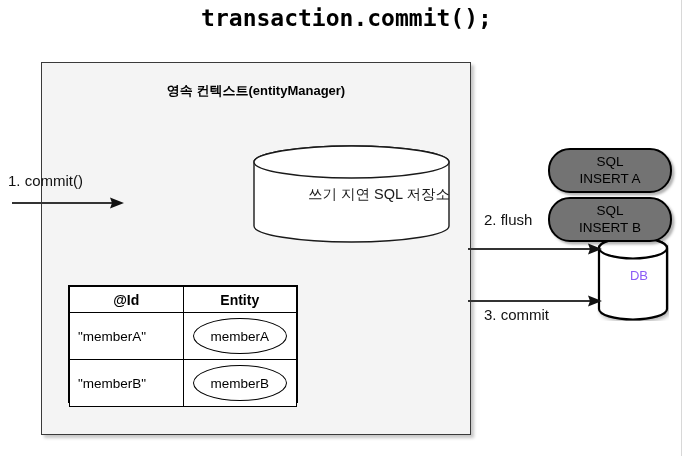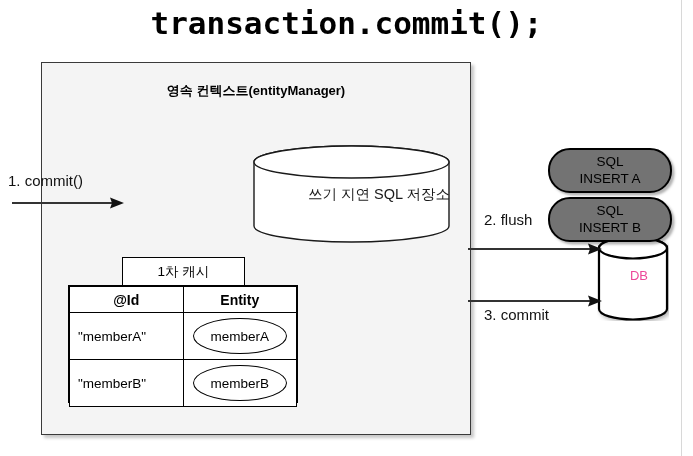--- a/index.html
+++ b/index.html
@@ -21,21 +21,21 @@
 
   
   #title {
     position: absolute;
     left: 0;
     top: 5px;
     width: 693px;
     text-align: center;
     font-family: "DejaVu Sans Mono", "Liberation Mono", monospace;
     font-weight: bold;
-    font-size: 31px;
+    font-size: 23px;
     letter-spacing: 0px;
     color: #000000;
     white-space: nowrap;
   }
 
   
   #page-edge {
     position: absolute;
     left: 681px;
     top: 0px;
@@ -179,21 +179,21 @@
     height: 85px;
     z-index: 3;
   }
   #db-label {
     position: absolute;
     left: 597px;
     top: 268px;
     width: 84px;
     text-align: center;
     font-size: 13px;
-    color: #ec4899;
+    color: #8b5cf6;
     z-index: 4;
   }
 
   
   .arrow-svg { position: absolute; overflow: visible; }
   #arrow-commit { left: 12px; top: 193px; width: 112px; height: 20px; z-index: 7; }
   #arrow-flush  { left: 468px; top: 239px; width: 134px; height: 20px; z-index: 7; }
   #arrow-commit2{ left: 468px; top: 291px; width: 134px; height: 20px; z-index: 7; }
 
   
@@ -219,21 +219,20 @@
 
   <div id="pc-box"></div>
   <div id="pc-title">영속 컨텍스트(entityManager)</div>
 
   <svg id="sqlstore" viewBox="0 0 197 98">
     <path d="M1,17 A 97.5 16 0 0 1 196,17 L196,81 A 97.5 16 0 0 1 1,81 Z" fill="#ffffff" stroke="#1a1a1a" stroke-width="1.4"></path>
     <ellipse cx="98.5" cy="17" rx="97.5" ry="16" fill="#ffffff" stroke="#1a1a1a" stroke-width="1.4"></ellipse>
   </svg>
   <div id="sqlstore-label">쓰기 지연 SQL 저장소</div>
 
-  <div id="cache-cap">1차 캐시</div>
 
   <div id="cache-table">
     <table>
       <thead>
         <tr>
           <th>@Id</th>
           <th>Entity</th>
         </tr>
       </thead>
       <tbody>

